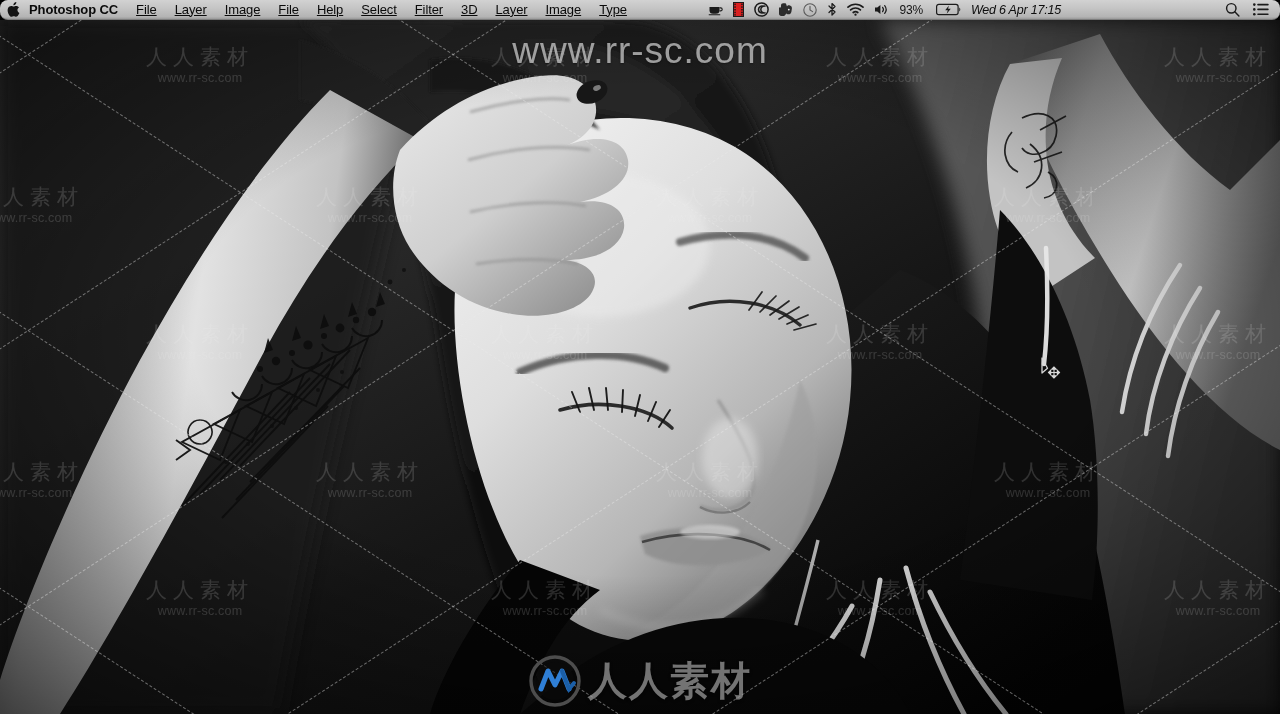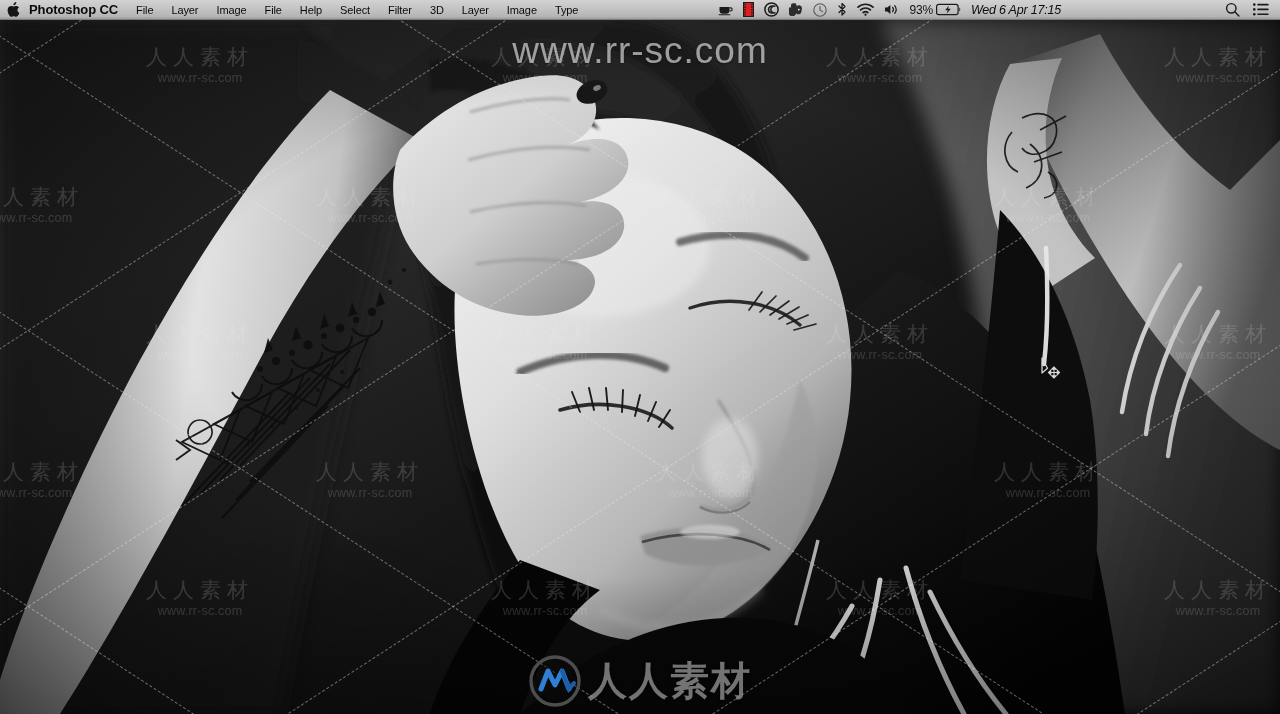--- a/index.html
+++ b/index.html
@@ -22,20 +22,21 @@
     position: absolute;
     left: 0; top: 0;
     width: 1280px;
     height: 20px;
     background: linear-gradient(to bottom, #d2d2d2 0%, #c4c4c4 45%, #b4b4b4 88%, #9a9a9a 100%);
     border-bottom: 1px solid #7d7d7d;
     display: flex;
     align-items: center;
     z-index: 50;
     box-sizing: border-box;
+    border-radius: 8px;
   }
   .mb-left {
     display: flex;
     align-items: center;
     height: 20px;
   }
   .mb-right {
     margin-left: auto;
     display: flex;
     align-items: center;
@@ -52,39 +53,40 @@
   .apple-logo svg { display: block; }
   .mb-app {
     font-size: 13px;
     font-weight: bold;
     color: #0a0a0a;
     padding: 0 9px 0 3px;
     letter-spacing: -0.1px;
     line-height: 20px;
   }
   .mb-item {
-    font-size: 11px;
+    font-size: 13px;
     color: #0a0a0a;
     padding: 0 9px;
     line-height: 20px;
     letter-spacing: -0.1px;
+    text-decoration: underline;
   }
   .mb-status {
     display: flex;
     align-items: center;
     justify-content: center;
     height: 20px;
     padding: 0 5px;
     color: #1b1b1b;
   }
   .mb-status svg { display: block; }
   .mb-batt-text {
     font-size: 12px;
     color: #141414;
-    padding: 0 2px 0 5px;
+    padding: 0 12px 0 5px;
     line-height: 20px;
     letter-spacing: -0.2px;
   }
   .mb-clock {
     font-size: 12.5px;
     color: #0d0d0d;
     padding: 0 7px 0 6px;
     line-height: 20px;
     letter-spacing: -0.2px;
     white-space: nowrap;

